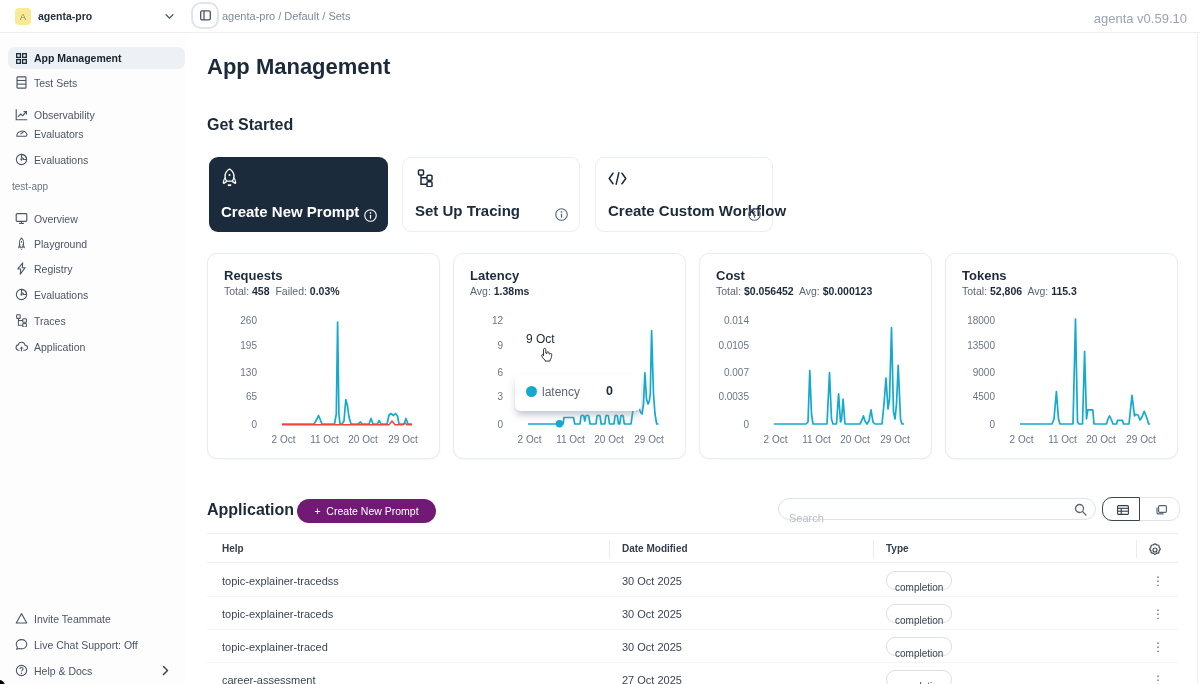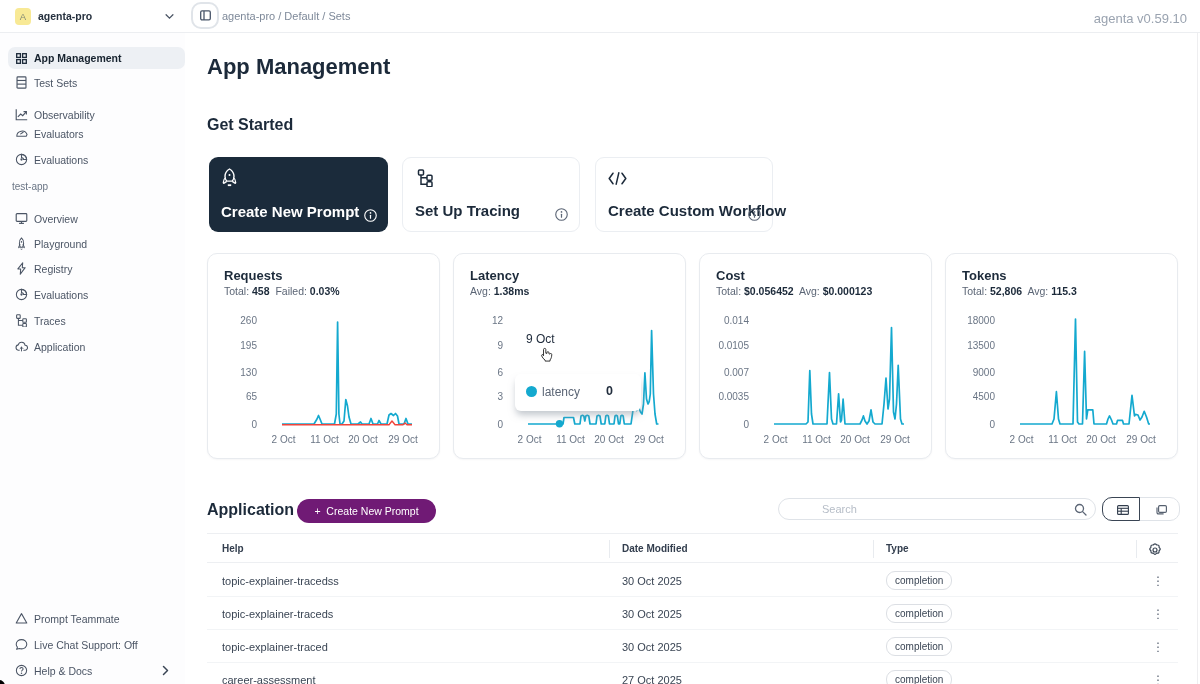--- a/index.html
+++ b/index.html
@@ -45,32 +45,32 @@
   .ch-sub { position:absolute; left:16px; top:31px; font-size:10.5px; color:#5b6575; }
   .ch-sub b { color:#1c2a3a; }
   .ch-svg { position:absolute; left:0; top:52px; }
 
   
   .app-h { position:absolute; left:207px; top:501px; font-size:16px; font-weight:bold; color:#1c2a3a; }
   .new-btn { position:absolute; left:297px; top:499px; width:139px; height:24px; background:#701a75;
     border-radius:12px; color:#fff; font-size:10.5px; text-align:center; line-height:24px; }
   .search { position:absolute; left:778px; top:498px; width:318px; height:22px; border:1px solid #dfe3e8;
     border-radius:11px; }
-  .search .ph { position:absolute; left:10px; top:4px; font-size:11px; color:#b6bdc7;margin-left:33px; }
+  .search .ph { position:absolute; left:10px; top:13px; font-size:11px; color:#b6bdc7; }
   .vtoggle { position:absolute; left:1102px; top:497px; width:78px; height:24px; border:1px solid #dfe3e8;
     border-radius:10px; background:#fff; }
   .vtoggle .selbox { position:absolute; left:-1px; top:-1px; width:38px; height:24px;
     border:1.3px solid #3a4554; border-radius:10px 0 0 10px; background:#fff; }
 
   
   .tbl-line { position:absolute; left:207px; width:971px; height:1px; background:#edeff2; }
   .th { position:absolute; font-size:10px; font-weight:bold; color:#333e4e; }
   .td { position:absolute; font-size:11px; color:#3a4554; }
   .vline { position:absolute; width:1px; height:18px; background:#e8ebef; }
-  .tag { position:absolute; height:19px; line-height:17px; padding:0 8px; border:1px solid #dcdfe4;
+  .tag { position:absolute; height:19px; line-height:17px; padding:7px 8px; border:1px solid #dcdfe4;
     border-radius:9px; font-size:10px; color:#3a4554; background:#fff; }
   .dots { position:absolute; left:1152px; width:3px; font-size:12px; color:#5b6575; letter-spacing:0; }
 </style>
 </head>
 <body>
 <div id="stage">
 
   <div id="hdr">
     <div class="avatar">A</div>
     <div class="orgname">agenta-pro</div>
@@ -177,21 +177,21 @@
       <path d="M5.2 12.5 L4 12.5 A3.3 3.3 0 0 1 4 6 A4.3 4.3 0 0 1 12.4 6.5 A3 3 0 0 1 12.4 12.5 L10.8 12.5" fill="none" stroke="#4b5565" stroke-width="1.3" stroke-linecap="round"></path>
       <path d="M8 13.5 L8 8.8 M6.3 10.5 L8 8.8 L9.7 10.5" fill="none" stroke="#4b5565" stroke-width="1.2" stroke-linecap="round" stroke-linejoin="round"></path>
     </svg>
     <span class="lb">Application</span>
   </div>
 
   <div class="nav-item" style="top:608px">
     <svg class="ic" viewBox="0 0 16 16" style="left:7px;top:4px;width:13px;height:13px">
       <path d="M8 2 L14.5 13.5 L1.5 13.5 Z" fill="none" stroke="#4b5565" stroke-width="1.3" stroke-linejoin="round"></path>
     </svg>
-    <span class="lb">Prompt Teammate</span>
+    <span class="lb">Invite Teammate</span>
   </div>
   <div class="nav-item" style="top:634px">
     <svg class="ic" viewBox="0 0 16 16" style="left:7px;top:4px;width:13px;height:13px">
       <path d="M8 2 C11.6 2 14.5 4.5 14.5 7.7 C14.5 10.9 11.6 13.4 8 13.4 C7 13.4 6 13.2 5.2 12.9 L2 14 L3 11.3 C2 10.3 1.5 9.1 1.5 7.7 C1.5 4.5 4.4 2 8 2 Z" fill="none" stroke="#4b5565" stroke-width="1.3" stroke-linejoin="round"></path>
     </svg>
     <span class="lb">Live Chat Support: Off</span>
   </div>
   <div class="nav-item" style="top:660px">
     <svg class="ic" viewBox="0 0 16 16" style="left:7px;top:4px;width:13px;height:13px">
       <circle cx="8" cy="8" r="6.3" fill="none" stroke="#4b5565" stroke-width="1.3"></circle>

